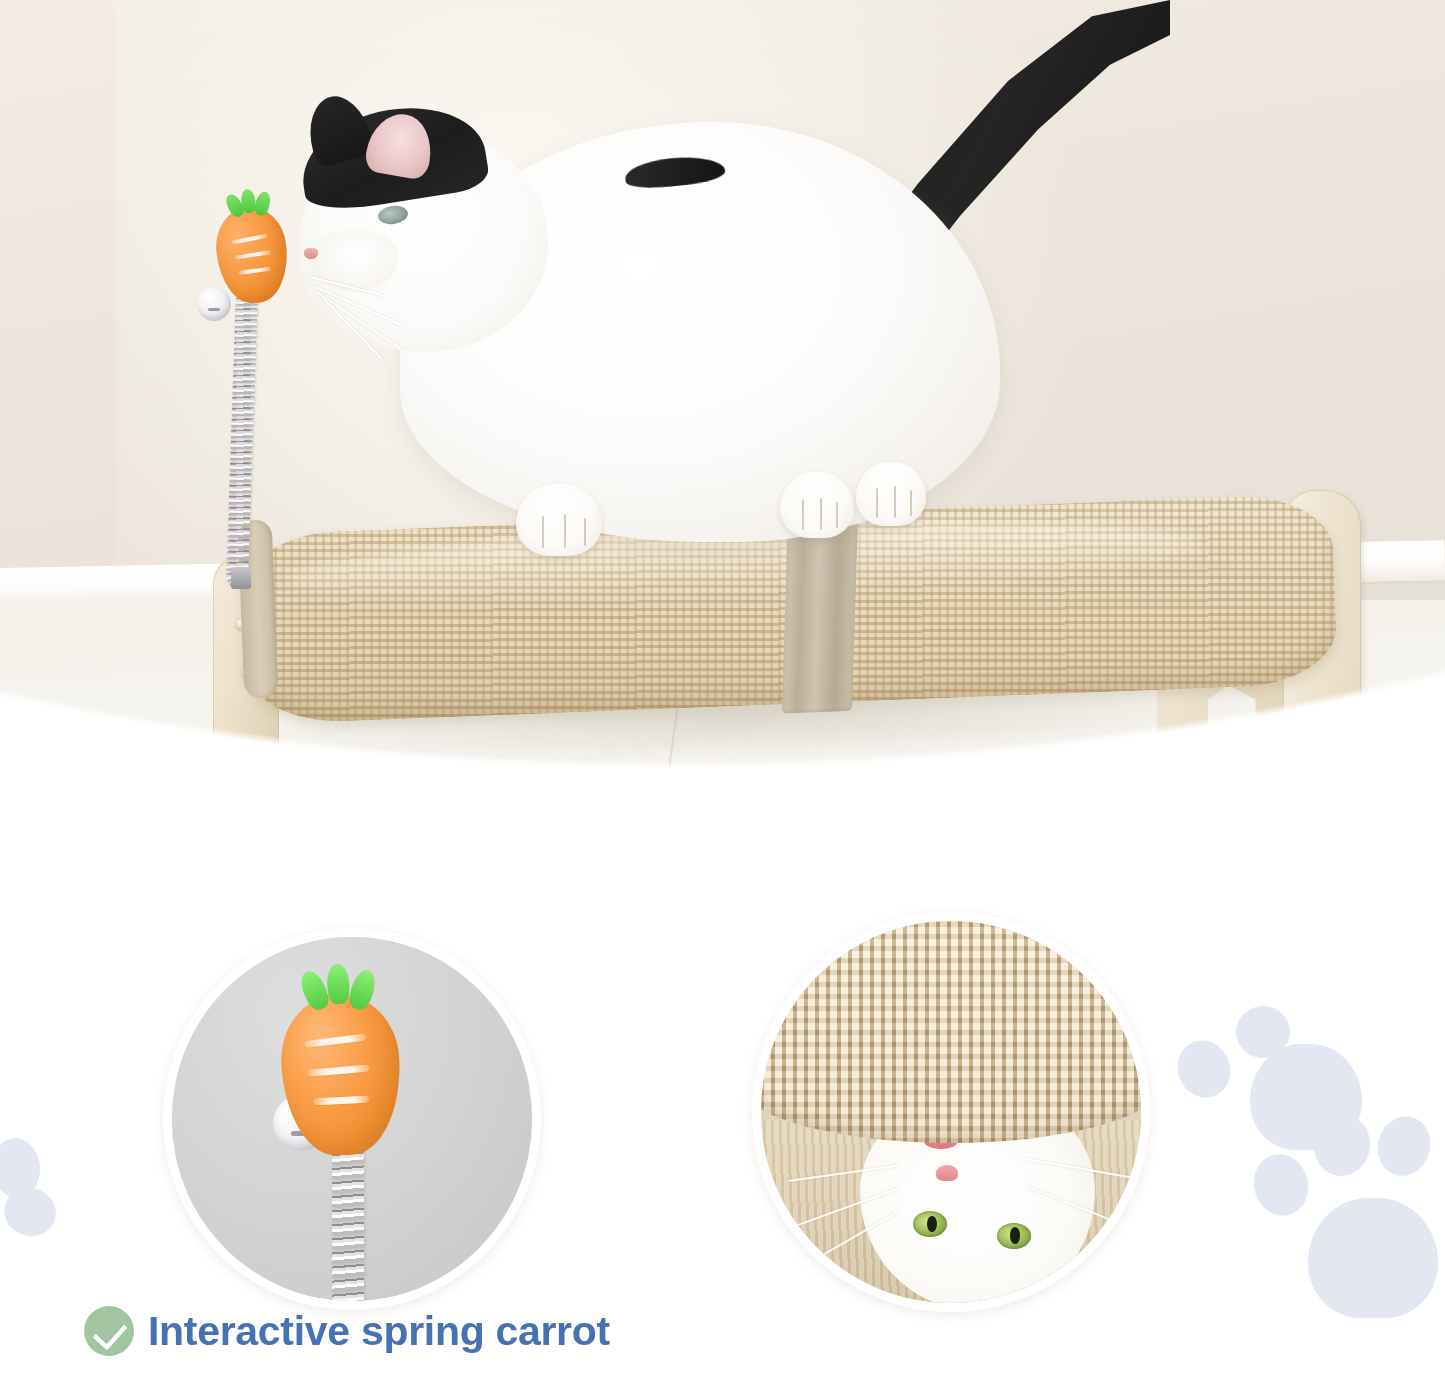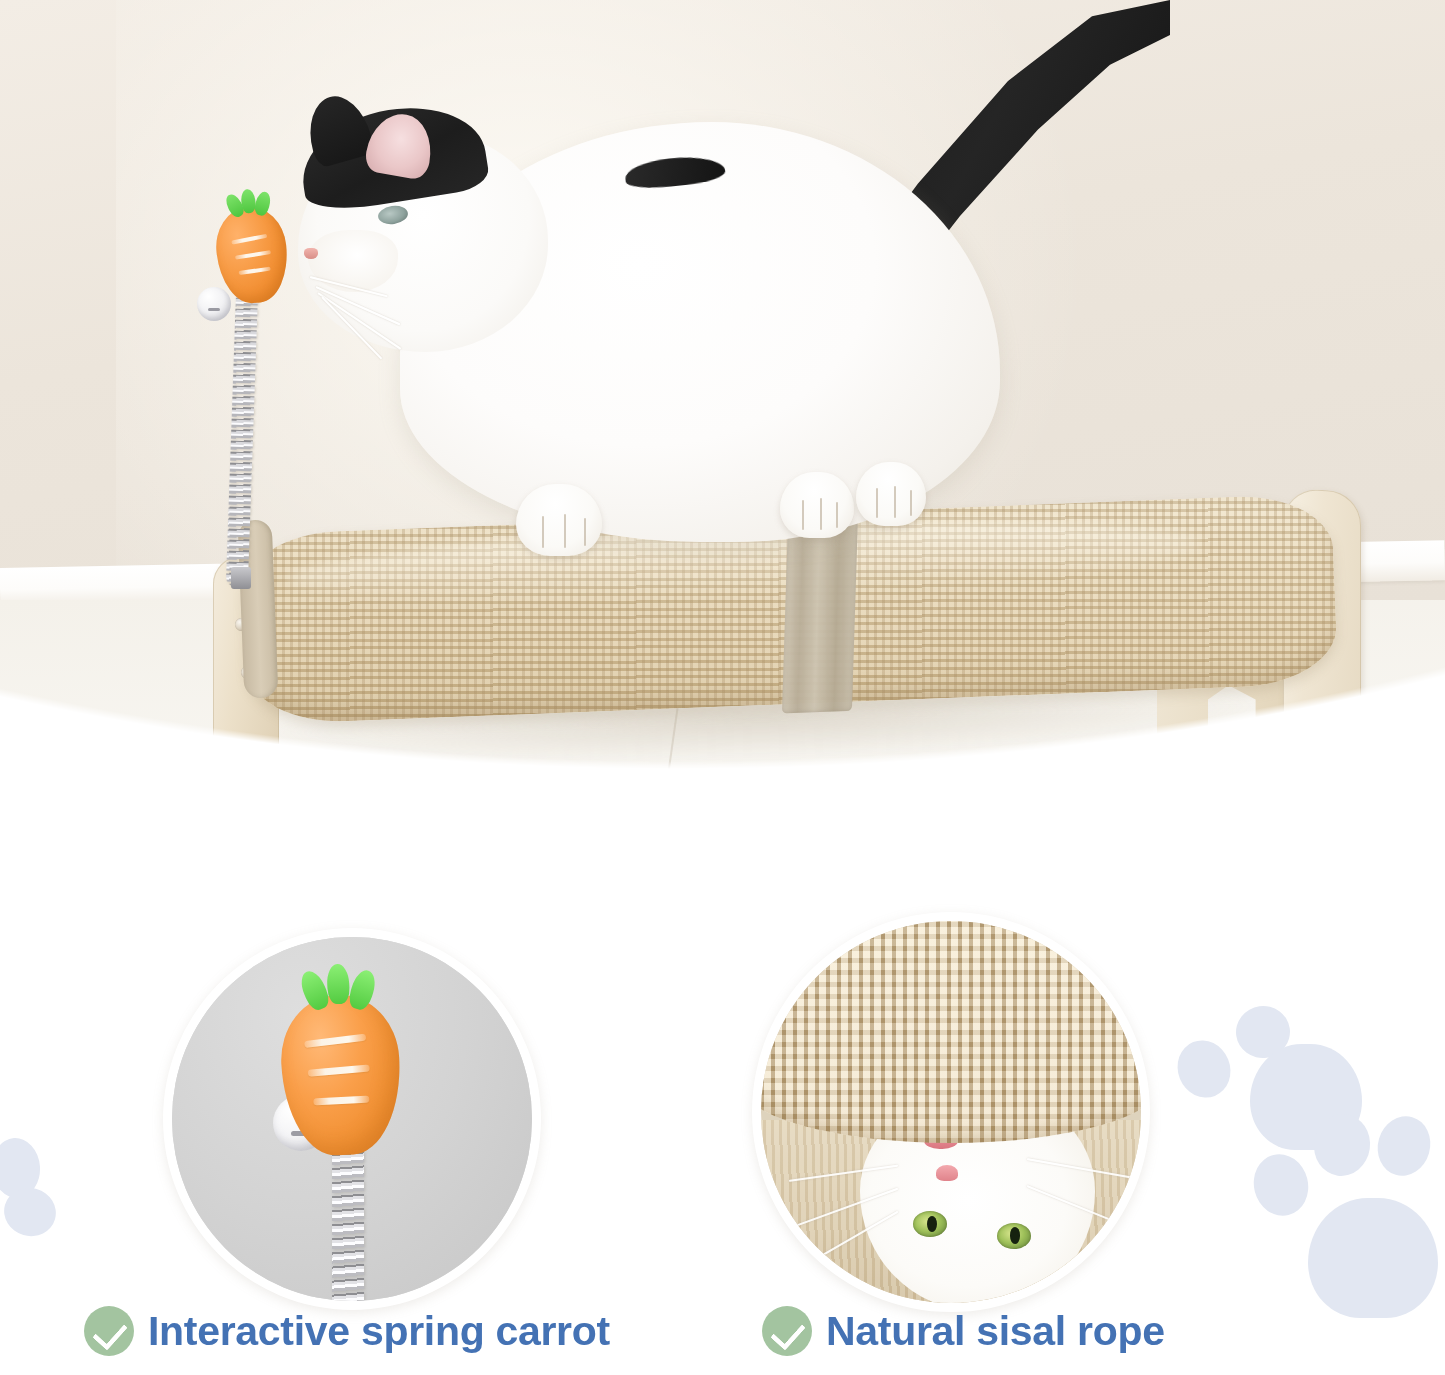--- a/index.html
+++ b/index.html
@@ -504,19 +504,15 @@
     <div class="sisal-top"></div>
   </div>
 
   <div class="captions">
 
     <div class="caption cap-1">
       <span class="check"></span>
       <span class="cap-text">Interactive spring carrot</span>
     </div>
 
-    <div class="caption cap-2">
-      <span class="check"></span>
-      <span class="cap-text">Natural sisal rope</span>
-    </div>
   </div>
 
 </div>
 
 </body></html>

